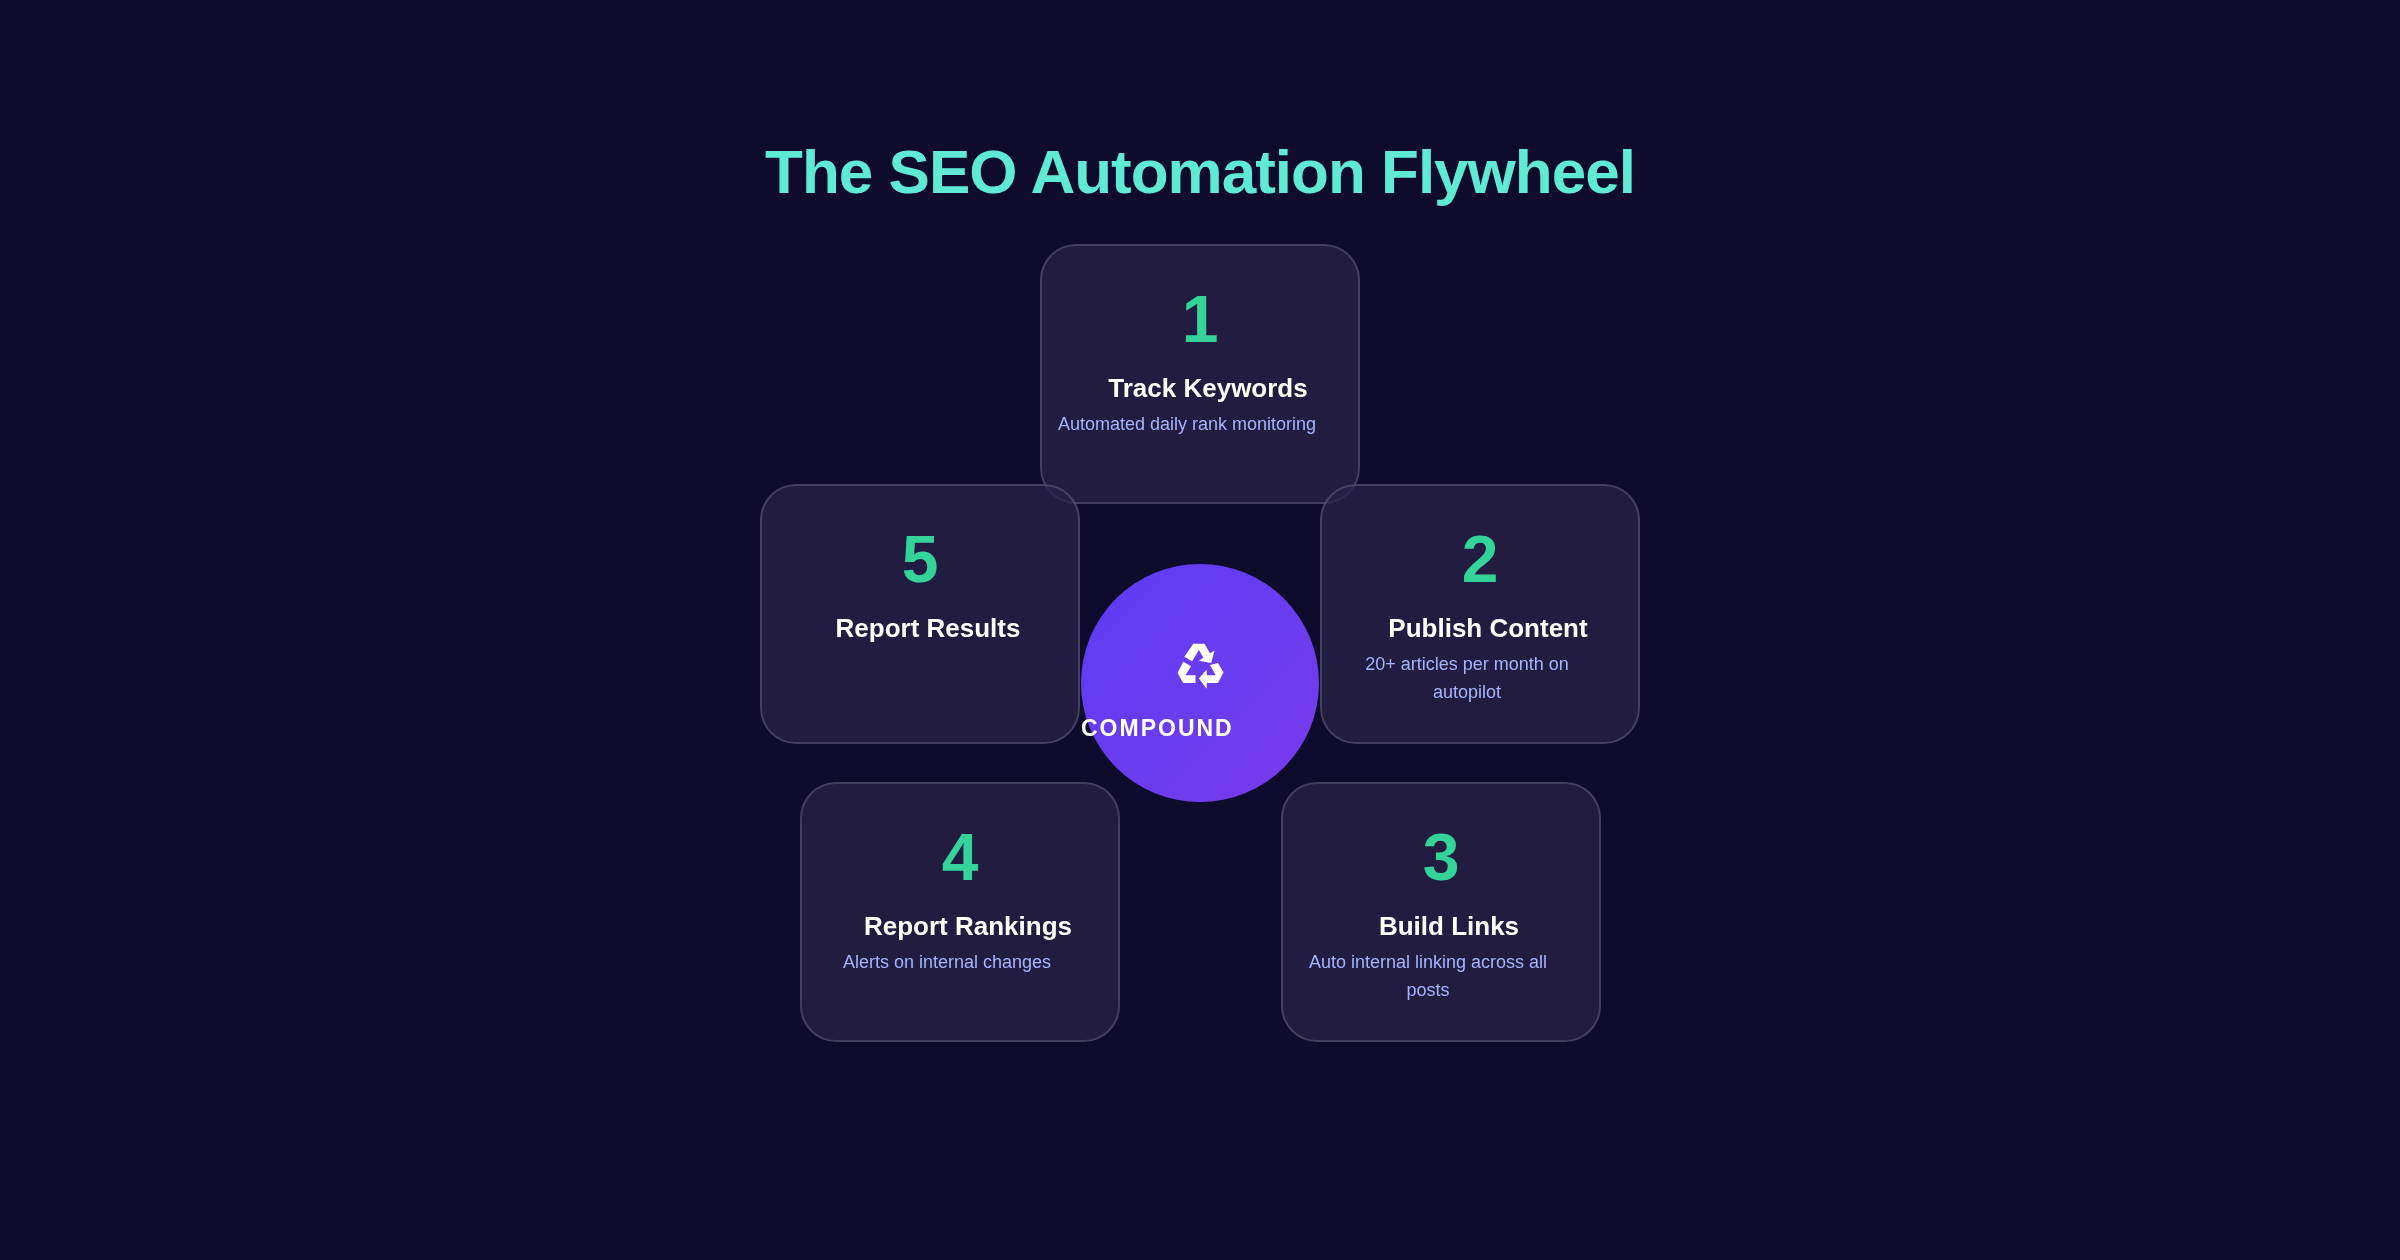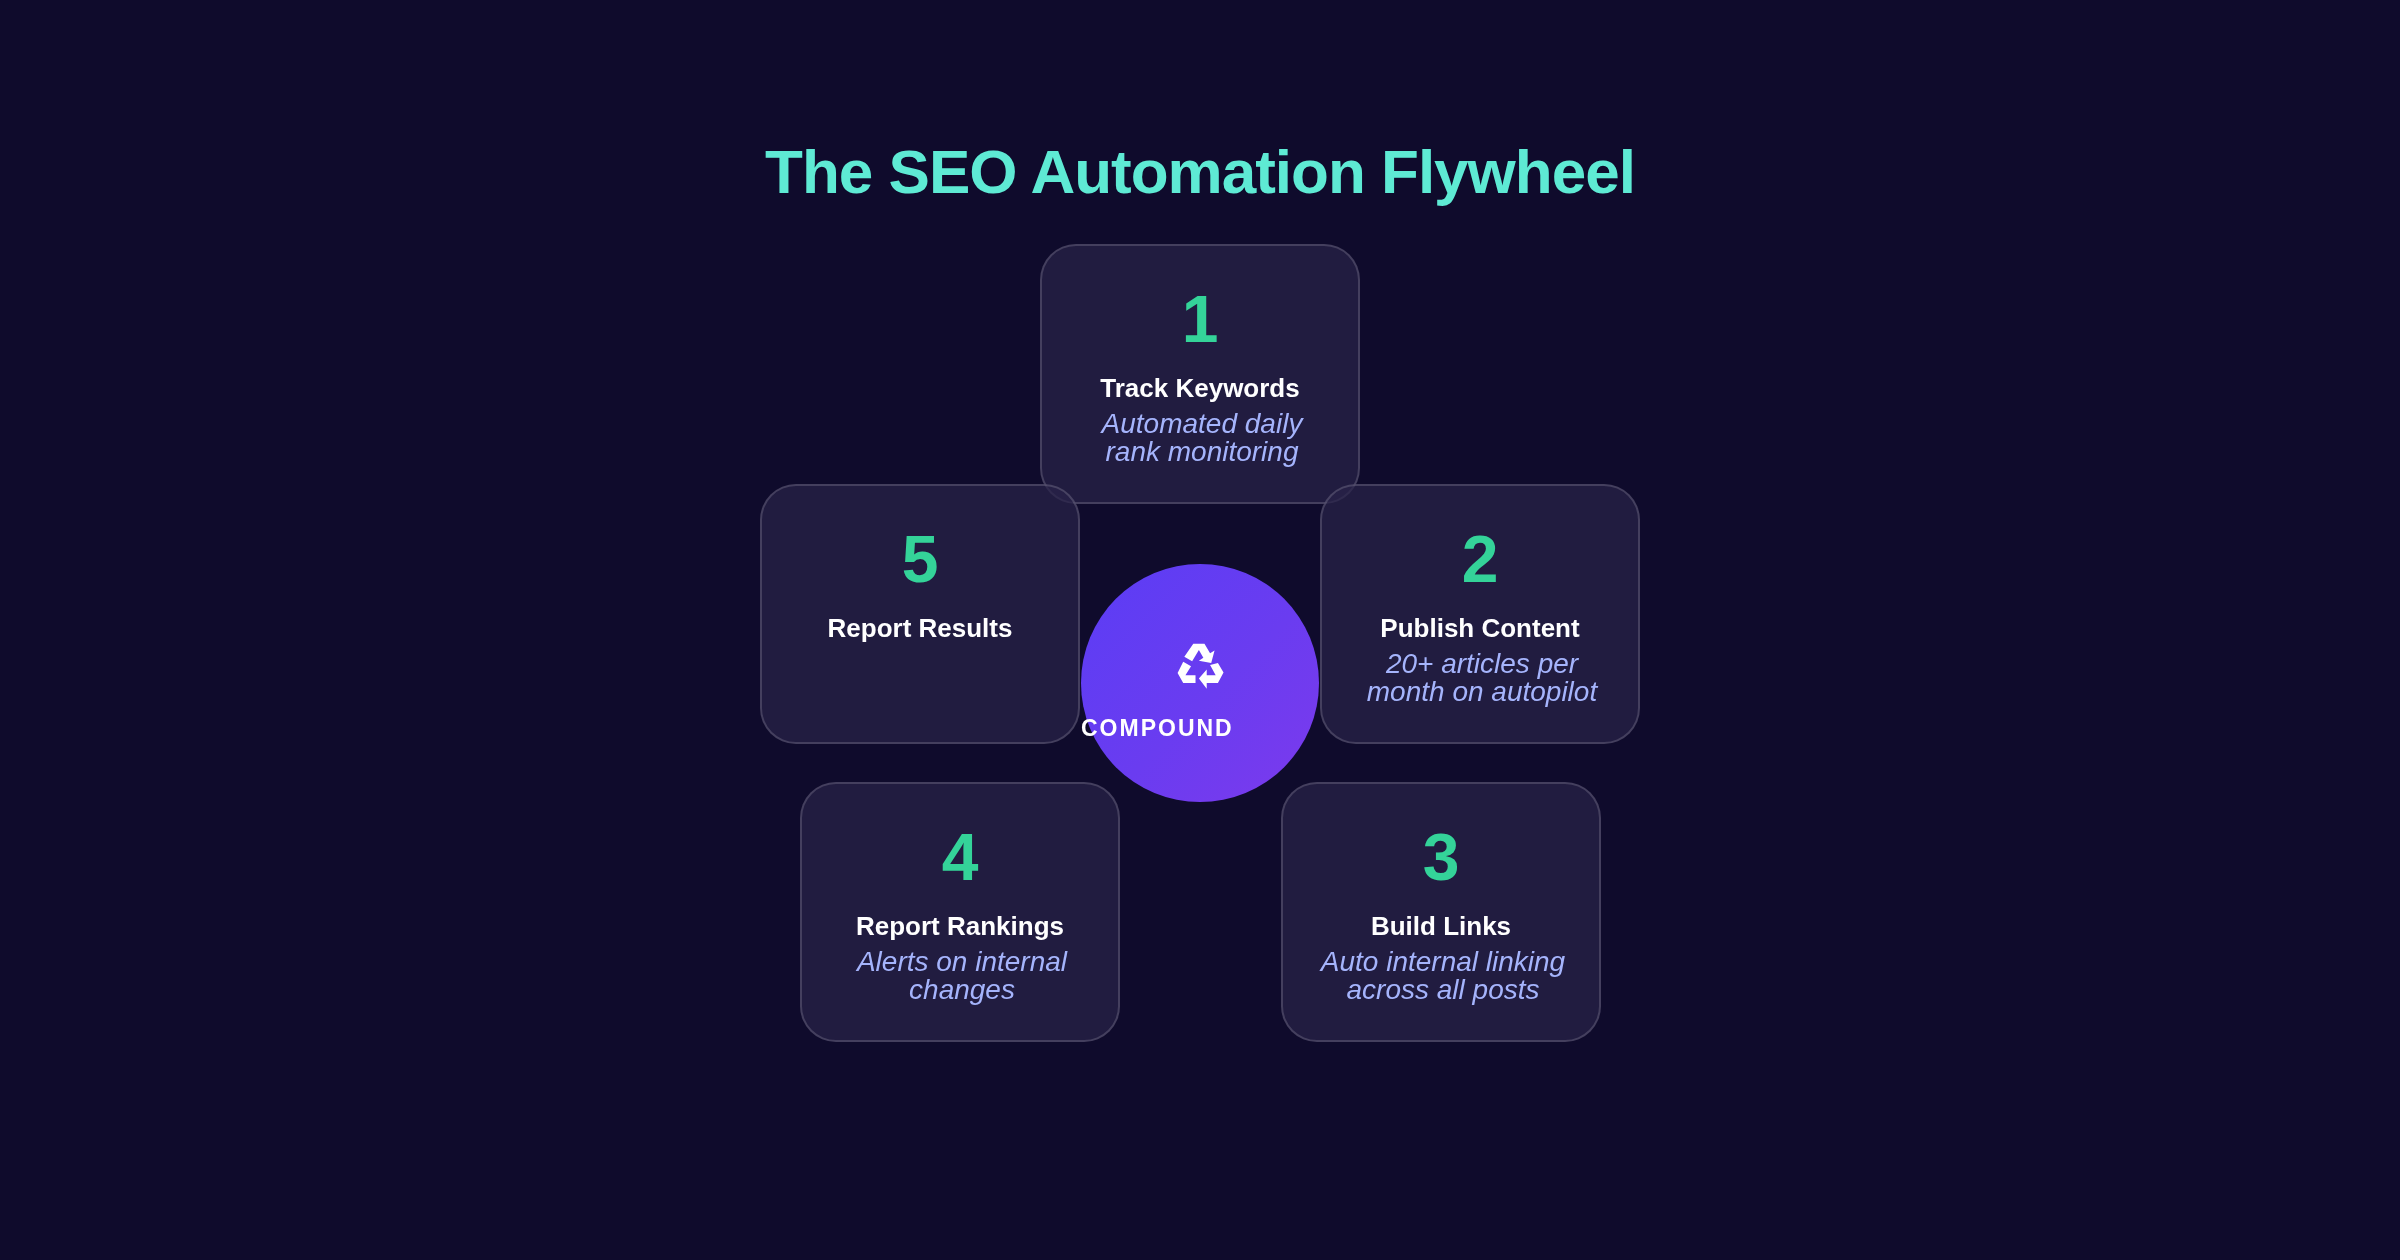--- a/index.html
+++ b/index.html
@@ -48,36 +48,35 @@
       width: 100%;
       font-size: 66px;
       line-height: 70px;
       font-weight: 900;
       color: #34d399;
       font-family: "Liberation Sans", "DejaVu Sans", sans-serif;
     }
     .card .ctitle {
       position: absolute;
       top: 126px;
-      left: 0;
+      left: 8px;
       width: 100%;
       font-size: 26px;
       line-height: 32px;
       font-weight: 700;
       color: #ffffff;
     }
     .card .cdesc {
       position: absolute;
       top: 164px;
-      left: 30px;
+      left: 15px;
       width: 260px;
-      font-size: 28px;
+      font-size: 18px;
       line-height: 28px;
       color: #a5b4fc;
-      font-style: italic;
     }
     #card-1 { left: 1040px; top: 244px; z-index: 1; }
     #card-2 { left: 1320px; top: 484px; z-index: 2; }
     #card-3 { left: 1281px; top: 782px; z-index: 2; }
     #card-4 { left: 800px;  top: 782px; z-index: 2; }
     #card-5 { left: 760px;  top: 484px; z-index: 2; }
 
     .hub {
       position: absolute;
       left: 1081px;

